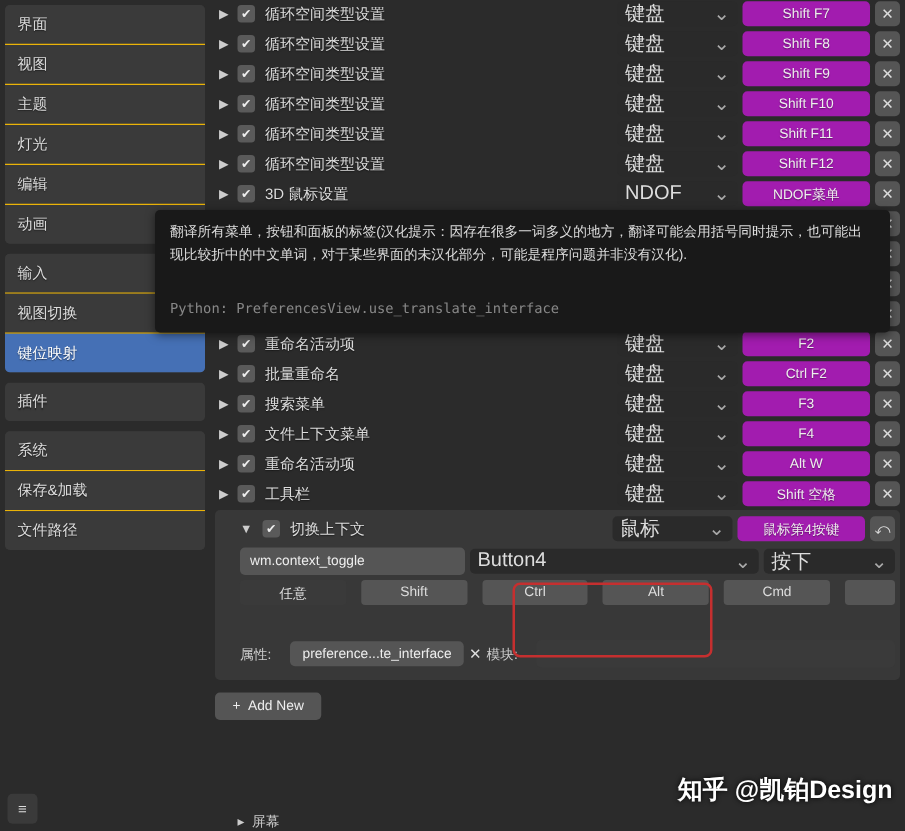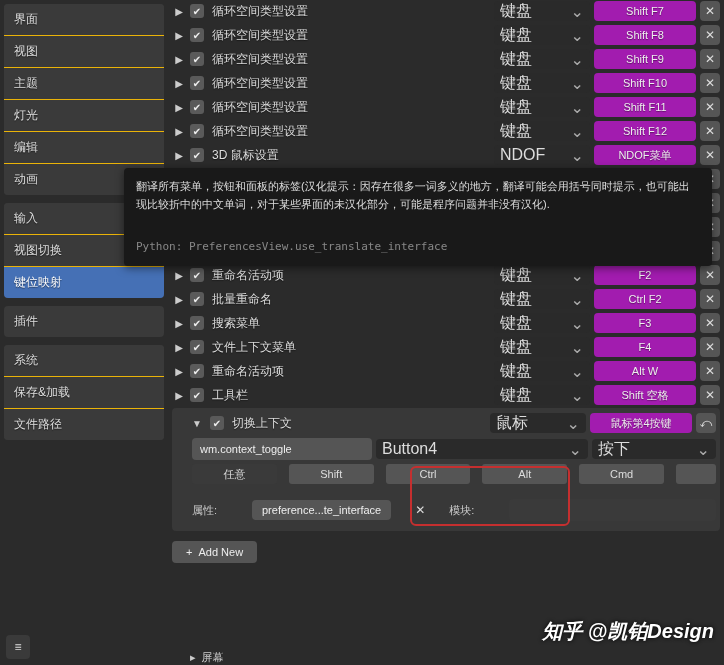--- a/index.html
+++ b/index.html
@@ -17,31 +17,31 @@
 .label { flex: 1; padding-left: 4px; text-shadow: 0 1px 1px rgba(0,0,0,0.5); }
 .dd { width: 96px; height: 20px; background: #2a2a2a; border-radius: 4px; display: flex; align-items: center; padding: 0 6px; cursor: pointer; font-size: 16px; position: relative; }
 .dd::after { content: "⌄"; position: absolute; right: 6px; color: #aaa; }
 .key { width: 102px; height: 20px; background: #a21caf; border-radius: 4px; display: flex; align-items: center; justify-content: center; cursor: pointer; font-size: 11px; color: #eee; text-shadow: 0 1px 1px rgba(0,0,0,0.4); }
 .xbtn { width: 20px; height: 20px; background: #555; border-radius: 4px; display: flex; align-items: center; justify-content: center; cursor: pointer; color: #ddd; font-size: 12px; }
 .expanded { background: #383838; border-radius: 4px; padding: 4px 4px 4px 20px; margin-bottom: 4px; }
 .exprow { display: flex; align-items: center; gap: 4px; height: 22px; margin-bottom: 4px; }
 .arrdown { width: 14px; color: #ccc; font-size: 10px; }
 .txtfield { flex: 1; height: 22px; background: #555; border-radius: 4px; padding: 0 8px; display: flex; align-items: center; font-size: 11px; color: #eee; }
 .highlight { border: 2px solid #c52f2f; border-radius: 6px; position: absolute; pointer-events: none; }
-.modrow { display: flex; gap: 12px; margin-bottom: 9px; }
+.modrow { display: flex; gap: 12px; margin-bottom: 22px; }
 .modbtn { flex: 1; height: 20px; background: #555; border-radius: 3px; display: flex; align-items: center; justify-content: center; font-size: 11px; cursor: pointer; color: #ddd; }
 .modbtn.dark { background: #3a3a3a; }
-.proprow { display: flex; align-items: center; gap: 20px; padding: 6px 0; }
+.proprow { display: flex; align-items: center; gap: 0; padding: 6px 0; }
 .proplabel { color: #ccc; font-size: 11px; width: 40px; }
 .propval { background: #555; border-radius: 4px; padding: 4px 10px; font-size: 11px; color: #eee; display: flex; align-items: center; }
 .propx { width: 18px; height: 18px; color: #ddd; display: flex; align-items: center; justify-content: center; cursor: pointer; }
 .addnew { display: inline-flex; align-items: center; gap: 6px; background: #555; border-radius: 4px; padding: 5px 14px; cursor: pointer; font-size: 11px; color: #eee; margin-top: 6px; }
 .tooltip { position: absolute; left: 124px; top: 168px; width: 588px; background: #191919; border-radius: 4px; padding: 10px 12px; font-size: 11px; line-height: 1.6; color: #ddd; box-shadow: 0 2px 8px rgba(0,0,0,0.5); z-index: 50; }
 .tooltip .py { color: #888; margin-top: 25px; font-family: monospace; font-size: 11px; }
-.watermark { position: absolute; right: 10px; bottom: 20px; font-size: 20px; font-weight: bold; color: #fff; text-shadow: 0 0 4px #000; font-style: italic; }
+.watermark { position: absolute; right: 10px; bottom: 20px; font-size: 20px; font-weight: bold; color: #fff; text-shadow: 0 0 4px #000; }
 .menubtn { position: absolute; left: 6px; bottom: 6px; width: 24px; height: 24px; background: #3a3a3a; border-radius: 4px; display: flex; align-items: center; justify-content: center; cursor: pointer; color: #ddd; }
 .footer-row { position: absolute; left: 190px; bottom: 0; display: flex; align-items: center; gap: 6px; color: #ccc; font-size: 11px; }
 </style>
 </head>
 <body>
 
 <div class="container">
   <div class="sidebar" id="sidebar">
       <div class="side-group">
         <div class="side-item">界面</div>
@@ -209,21 +209,21 @@
         <span class="arrdown">▼</span>
         <span class="chk">✔</span>
         <span class="label">切换上下文</span>
         <span class="dd" style="width:96px">鼠标</span>
         <span class="key">鼠标第4按键</span>
         <span class="xbtn">⤺</span>
       </div>
       <div class="exprow">
         <span class="txtfield" style="flex:0 0 180px">wm.context_toggle</span>
         <span class="dd" style="flex:1">Button4</span>
-        <span class="dd" style="width:124px">按下</span>
+        <span class="dd" style="width:105px">按下</span>
       </div>
       <div class="modrow" id="modrow">
           <div class="modbtn dark">任意</div>
           <div class="modbtn">Shift</div>
           <div class="modbtn">Ctrl</div>
           <div class="modbtn">Alt</div>
           <div class="modbtn">Cmd</div>
           <div class="modbtn" style="flex: 0 0 40px;"></div>
         </div>
       <div class="proprow">

